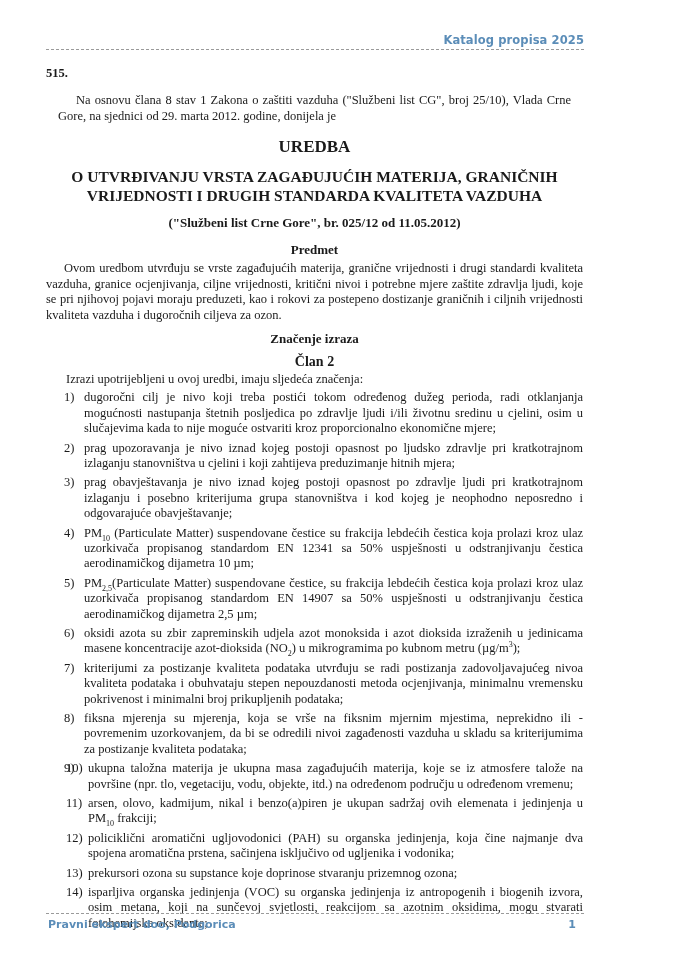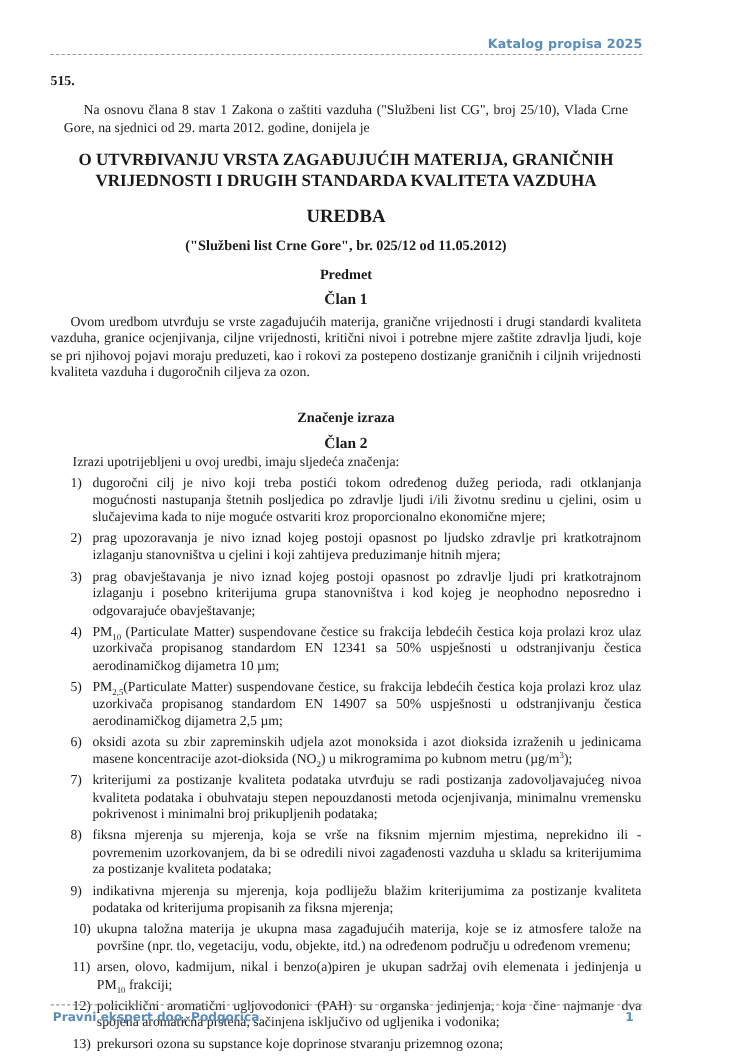--- a/index.html
+++ b/index.html
@@ -32,42 +32,41 @@
 <body>
 
 <div class="page">
   <div class="hdr">
     <span class="hdr-title">Katalog propisa 2025</span>
   </div>
 
   <div class="content">
     <p class="num">515.</p>
     <p class="intro">Na osnovu člana 8 stav 1 Zakona o zaštiti vazduha ("Službeni list CG", broj 25/10), Vlada Crne Gore, na sjednici od 29. marta 2012. godine, donijela je</p>
+    <p class="h-center h1">UREDBA</p>
     <p class="h-center h2">O UTVRĐIVANJU VRSTA ZAGAĐUJUĆIH MATERIJA, GRANIČNIH VRIJEDNOSTI I DRUGIH STANDARDA KVALITETA VAZDUHA</p>
-    <p class="h-center h1">UREDBA</p>
     <p class="h-center h3">("Službeni list Crne Gore", br. 025/12 od 11.05.2012)</p>
 
     <p class="h-center h4">Predmet</p>
-    <p class="h-center h5">Član 1</p>
     <p class="para">Ovom uredbom utvrđuju se vrste zagađujućih materija, granične vrijednosti i drugi standardi kvaliteta vazduha, granice ocjenjivanja, ciljne vrijednosti, kritični nivoi i potrebne mjere zaštite zdravlja ljudi, koje se pri njihovoj pojavi moraju preduzeti, kao i rokovi za postepeno dostizanje graničnih i ciljnih vrijednosti kvaliteta vazduha i dugoročnih ciljeva za ozon.</p>
 
-    <p class="h-center h4" style="margin-top:26px">Značenje izraza</p>
+    <p class="h-center h4" style="margin-top:8px">Značenje izraza</p>
     <p class="h-center h5">Član 2</p>
     <p class="lead">Izrazi upotrijebljeni u ovoj uredbi, imaju sljedeća značenja:</p>
 
     <ul class="items">
       <li class="item"><span class="n">1)</span><span>dugoročni cilj je nivo koji treba postići tokom određenog dužeg perioda, radi otklanjanja mogućnosti nastupanja štetnih posljedica po zdravlje ljudi i/ili životnu sredinu u cjelini, osim u slučajevima kada to nije moguće ostvariti kroz proporcionalno ekonomične mjere;</span></li>
       <li class="item"><span class="n">2)</span><span>prag upozoravanja je nivo iznad kojeg postoji opasnost po ljudsko zdravlje pri kratkotrajnom izlaganju stanovništva u cjelini i koji zahtijeva preduzimanje hitnih mjera;</span></li>
       <li class="item"><span class="n">3)</span><span>prag obavještavanja je nivo iznad kojeg postoji opasnost po zdravlje ljudi pri kratkotrajnom izlaganju i posebno kriterijuma grupa stanovništva i kod kojeg je neophodno neposredno i odgovarajuće obavještavanje;</span></li>
       <li class="item"><span class="n">4)</span><span>PM</span><sub>10</sub><span> (Particulate Matter) suspendovane čestice su frakcija lebdećih čestica koja prolazi kroz ulaz uzorkivača propisanog standardom EN 12341 sa 50% uspješnosti u odstranjivanju čestica aerodinamičkog dijametra 10 µm;</span></li>
       <li class="item"><span class="n">5)</span><span>PM</span><sub>2,5</sub><span>(Particulate Matter) suspendovane čestice, su frakcija lebdećih čestica koja prolazi kroz ulaz uzorkivača propisanog standardom EN 14907 sa 50% uspješnosti u odstranjivanju čestica aerodinamičkog dijametra 2,5 µm;</span></li>
       <li class="item"><span class="n">6)</span><span>oksidi azota su zbir zapreminskih udjela azot monoksida i azot dioksida izraženih u jedinicama masene koncentracije azot-dioksida (NO</span><sub>2</sub><span>) u mikrogramima po kubnom metru (µg/m</span><sup>3</sup><span>);</span></li>
       <li class="item"><span class="n">7)</span><span>kriterijumi za postizanje kvaliteta podataka utvrđuju se radi postizanja zadovoljavajućeg nivoa kvaliteta podataka i obuhvataju stepen nepouzdanosti metoda ocjenjivanja, minimalnu vremensku pokrivenost i minimalni broj prikupljenih podataka;</span></li>
       <li class="item"><span class="n">8)</span><span>fiksna mjerenja su mjerenja, koja se vrše na fiksnim mjernim mjestima, neprekidno ili -povremenim uzorkovanjem, da bi se odredili nivoi zagađenosti vazduha u skladu sa kriterijumima za postizanje kvaliteta podataka;</span></li>
-      <li class="item"><span class="n">9)</span><span>indikativna mjerenja su mjerenja, koja podliježu blažim kriterijumima za postizanje kvaliteta podataka od kriterijuma propisanih za fiksna mjerenja;</span></li>
+      <li class="item"><span class="n">9)</span></li>
       <li class="item wide"><span class="n">10)</span><span>ukupna taložna materija je ukupna masa zagađujućih materija, koje se iz atmosfere talože na površine (npr. tlo, vegetaciju, vodu, objekte, itd.) na određenom području u određenom vremenu;</span></li>
       <li class="item wide"><span class="n">11)</span><span>arsen, olovo, kadmijum, nikal i benzo(a)piren je ukupan sadržaj ovih elemenata i jedinjenja u PM</span><sub>10</sub><span> frakciji;</span></li>
       <li class="item wide"><span class="n">12)</span><span>policiklični aromatični ugljovodonici (PAH) su organska jedinjenja, koja čine najmanje dva spojena aromatična prstena, sačinjena isključivo od ugljenika i vodonika;</span></li>
       <li class="item wide"><span class="n">13)</span><span>prekursori ozona su supstance koje doprinose stvaranju prizemnog ozona;</span></li>
       <li class="item wide"><span class="n">14)</span><span>isparljiva organska jedinjenja (VOC) su organska jedinjenja iz antropogenih i biogenih izvora, osim metana, koji na sunčevoj svjetlosti, reakcijom sa azotnim oksidima, mogu stvarati fotohemijske oksidante;</span></li>
     </ul>
   </div>
 
   <div class="ftr">
     <span class="ftr-left">Pravni ekspert doo, Podgorica</span>

